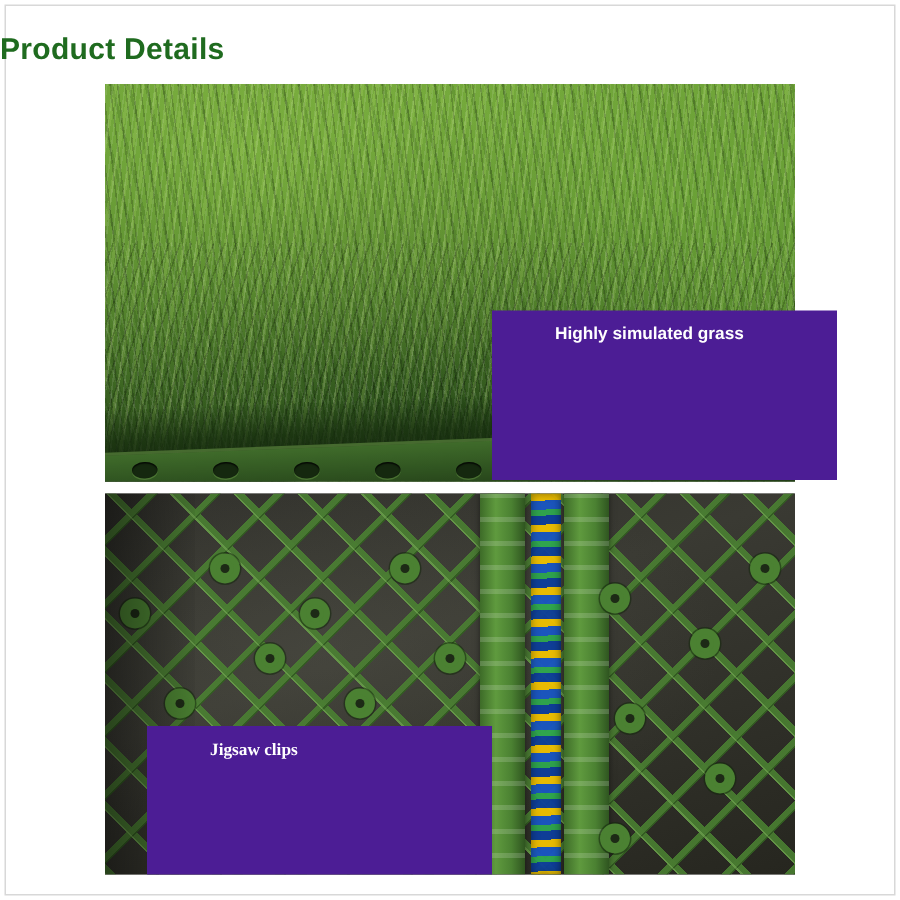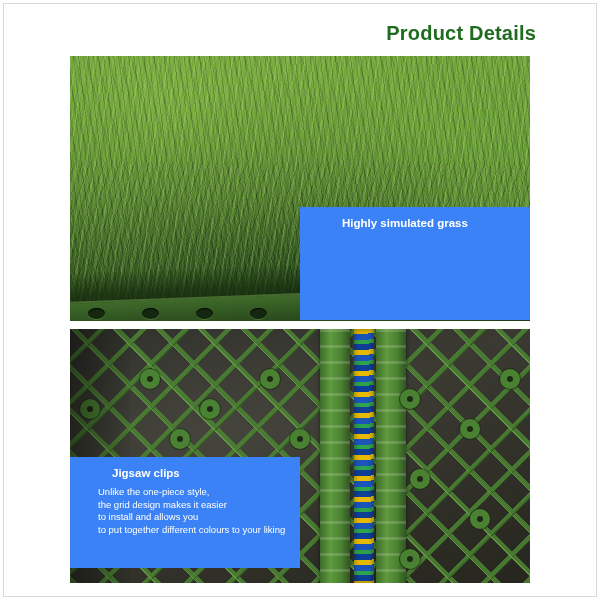--- a/index.html
+++ b/index.html
@@ -28,21 +28,21 @@
     height: 594px;
     border: 1px solid #d8d8d8;
     box-sizing: border-box;
     pointer-events: none;
   }
   .title {
     position: absolute;
     left: 0;
     top: 22px;
     width: 536px;
-    text-align: right;
+    text-align: left;
     font-size: 20px;
     font-weight: bold;
     color: #1f6b1f;
     letter-spacing: 0.2px;
   }
 
   
   .panel {
     position: absolute;
     overflow: hidden;
@@ -185,36 +185,38 @@
   }
   .dark-strip {
     position: absolute;
     top: 0; bottom: 0;
     background: linear-gradient(90deg, rgba(0,0,0,0.45), rgba(0,0,0,0.05));
   }
 
   
   .caption {
     position: absolute;
-    background: #3b82f6;
+    background: #4c1d95;
     color: #ffffff;
     box-sizing: border-box;
     padding: 10px 12px 10px 22px;
+    margin-left: 28px;
   }
   .caption.top {
     left: 300px;
     top: 207px;
     width: 230px;
     height: 113px;
   }
   .caption.bottom {
     left: 70px;
-    top: 457px;
+    top: 484px;
     width: 230px;
-    height: 111px;
+    height: 99px;
+    font-family: Liberation Serif, serif;
   }
   .caption-title {
     font-size: 11.5px;
     font-weight: bold;
     margin: 0 0 7px 20px;
     color: #ffffff;
   }
   .caption-body {
     font-size: 9.5px;
     line-height: 12.5px;
@@ -284,19 +286,15 @@
     <div class="node" style="left:340px; top:140px;"></div>
     <div class="node" style="left:400px; top:180px;"></div>
     <div class="node" style="left:330px; top:220px;"></div>
     <div class="node" style="left:430px; top:40px;"></div>
 
     <div class="dark-strip" style="left:0; width:60px;"></div>
   </div>
 
   <div class="caption bottom">
     <div class="caption-title">Jigsaw clips</div>
-    <div class="caption-body">Unlike the one-piece style,
-the grid design makes it easier
-to install and allows you
-to put together different colours to your liking</div>
   </div>
 
 </div>
 
 </body></html>

